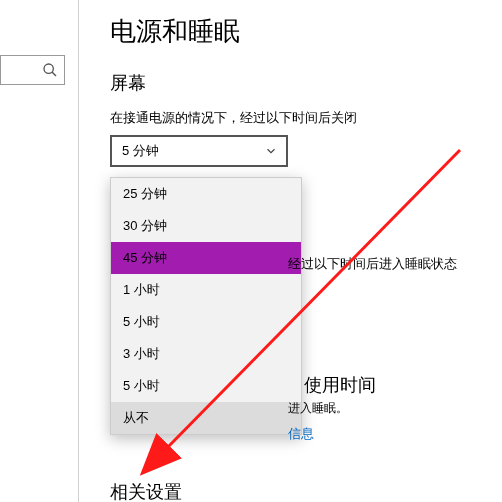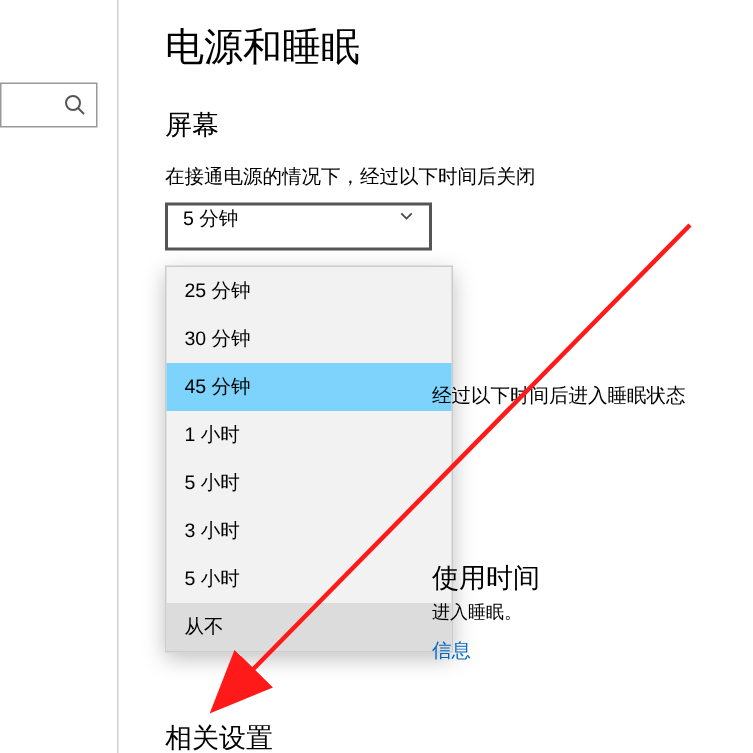--- a/index.html
+++ b/index.html
@@ -6,28 +6,28 @@
   html, body { width: 502px; height: 502px; overflow: hidden; background: #fff; font-family: "Microsoft YaHei", "Segoe UI", sans-serif; color: #000; }
   .root { position: relative; width: 502px; height: 502px; text-decoration: underline; }
   .leftcol { position: absolute; left: 0; top: 0; width: 80px; }
   .searchbox { position: absolute; left: 0; top: 55px; width: 65px; height: 30px; border: 1px solid #999; background: #fff; display: flex; align-items: center; justify-content: flex-end; padding-right: 6px; }
   .searchbox svg { width: 16px; height: 16px; stroke: #555; fill: none; }
   .divider { position: absolute; left: 78px; top: 0; bottom: 0; width: 1px; background: #d0d0d0; }
   .main { position: absolute; left: 110px; top: 0; right: 0; }
   h1.page-title { font-size: 26px; font-weight: 400; margin-top: 14px; }
   h2.section { font-size: 18px; font-weight: 400; margin-top: 22px; }
   .desc { font-size: 13px; margin-top: 14px; color: #000; }
-  .select { margin-top: 8px; width: 178px; height: 32px; border: 2px solid #555; display: flex; align-items: flex-start; justify-content: space-between; padding: 0 8px 0 10px; font-size: 13px; cursor: pointer; }
+  .select { margin-top: 8px; width: 178px; height: 32px; border: 2px solid #555; display: flex; align-items: center; justify-content: space-between; padding: 0 8px 0 10px; font-size: 13px; cursor: pointer; }
   .select .chev { width: 14px; height: 14px; stroke: #444; }
   .dropdown { position: absolute; left: 110px; top: 177px; width: 192px; background: #f2f2f2; box-shadow: 0 4px 14px rgba(0,0,0,0.25); border: 1px solid #ccc; }
   .dropdown .item { height: 32px; display: flex; align-items: center; padding-left: 12px; font-size: 13px; cursor: pointer; }
-  .dropdown .item.highlight { background: #7dd3fc; }
+  .dropdown .item.highlight { background: #a21caf; }
   .dropdown .item.hover { background: #dcdcdc; }
   .sleepline { position: absolute; left: 288px; top: 255px; font-size: 13px; }
-  .usage-head { position: absolute; left: 288px; top: 373px; font-size: 18px; font-weight: 400; }
+  .usage-head { position: absolute; left: 304px; top: 373px; font-size: 18px; font-weight: 400; }
   .usage-sub { position: absolute; left: 288px; top: 400px; font-size: 12px; }
   .link { position: absolute; left: 288px; top: 425px; font-size: 13px; color: #0067c0; cursor: pointer; }
   .related { position: absolute; left: 110px; top: 480px; font-size: 18px; font-weight: 400; }
   .overlay { position: absolute; inset: 0; pointer-events: none; }
 </style>
 </head>
 <body>
 
 <div class="root">
   <div class="leftcol">

